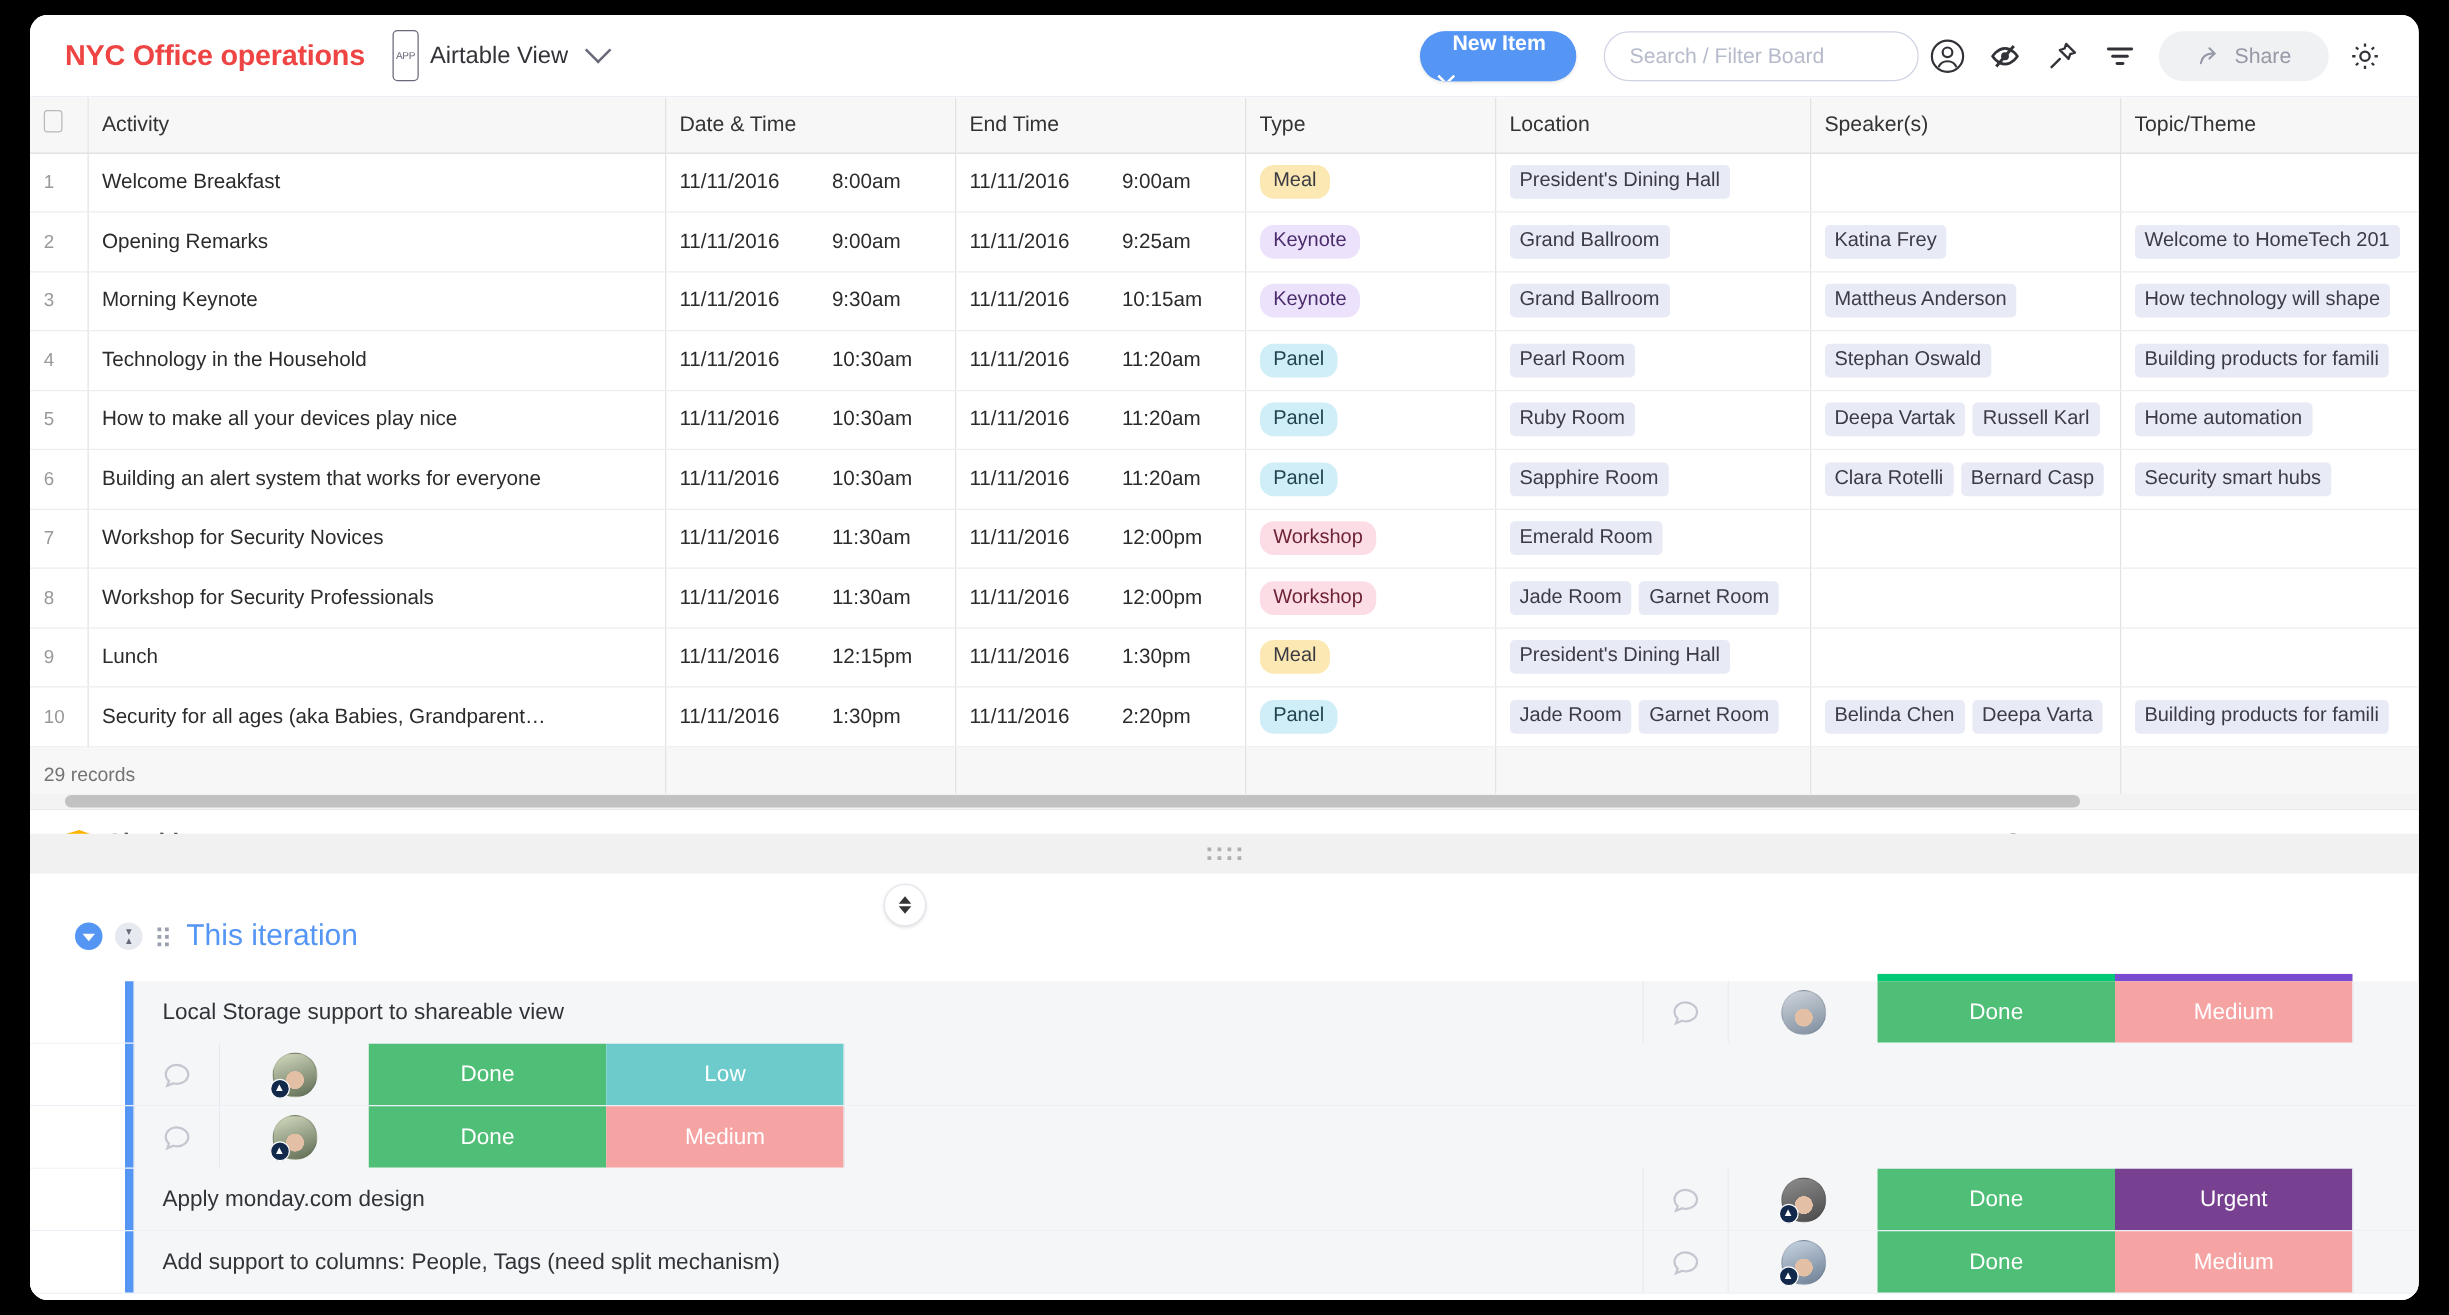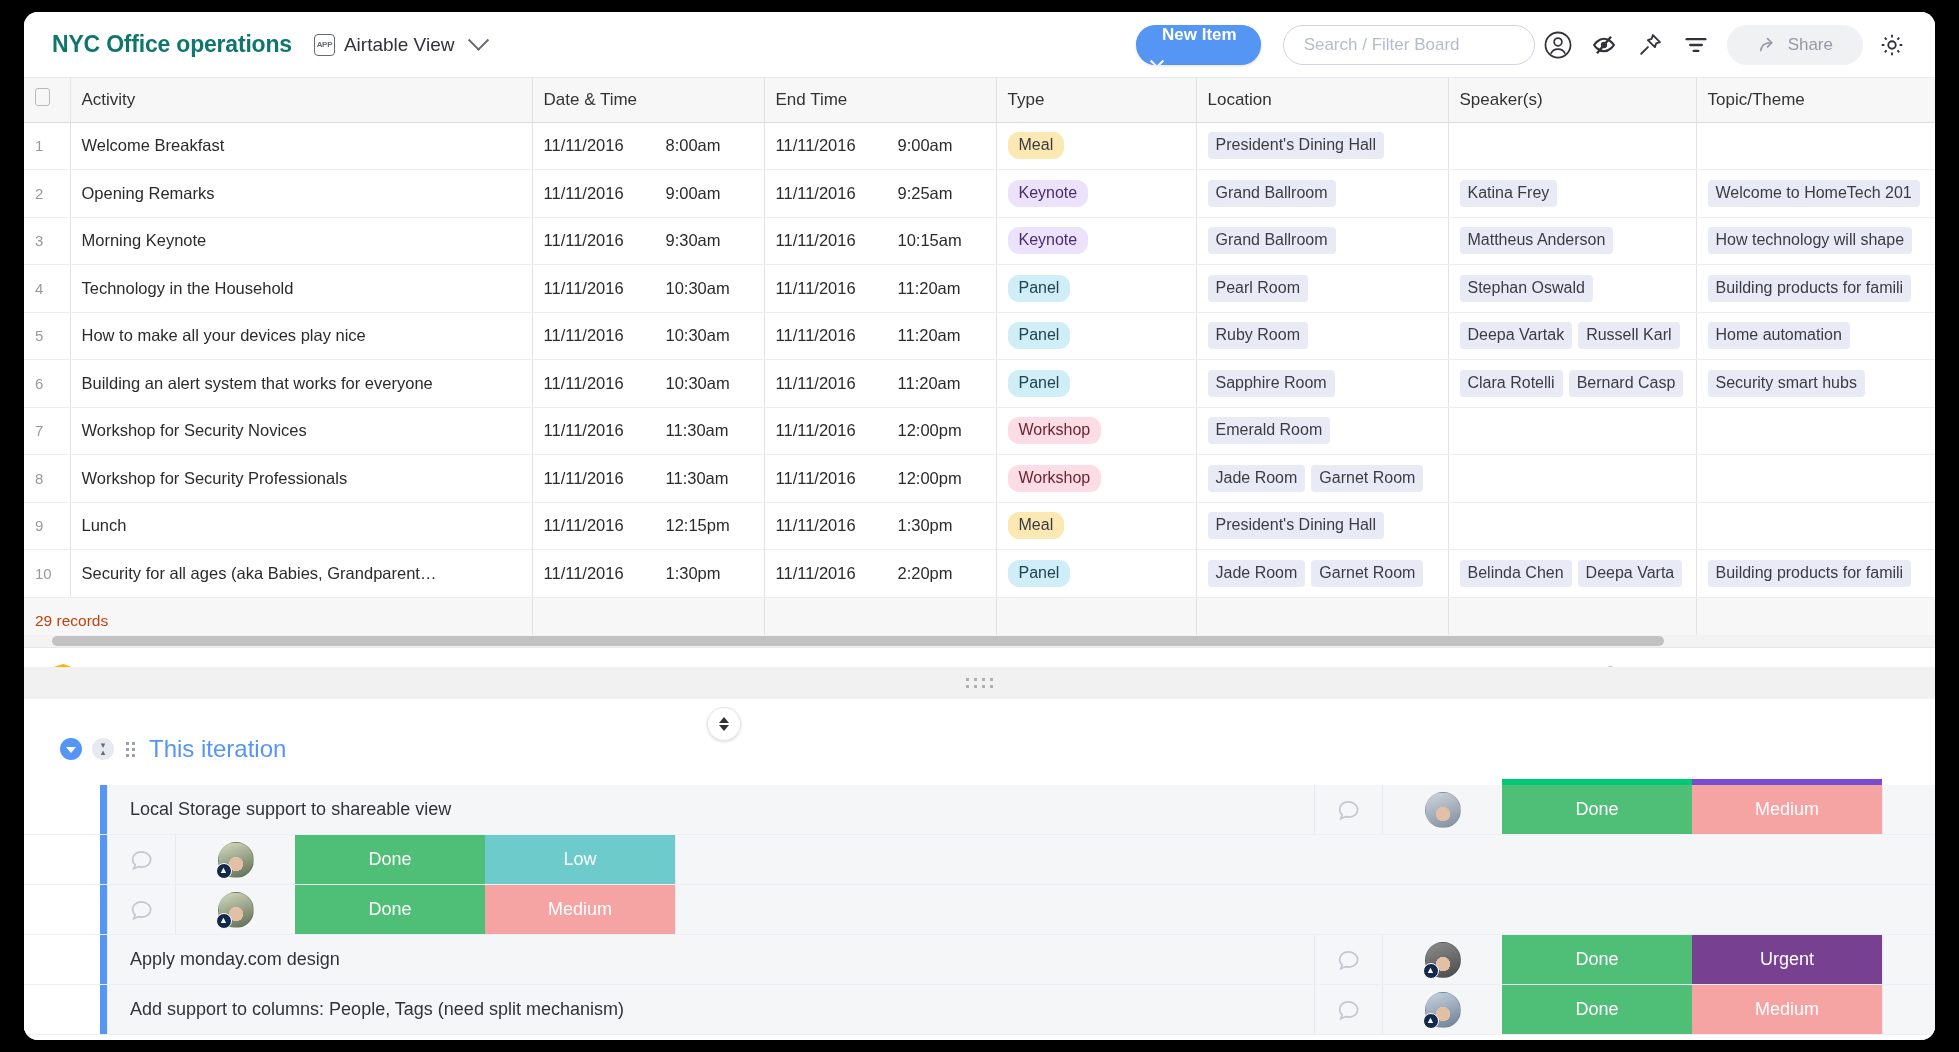--- a/index.html
+++ b/index.html
@@ -27,33 +27,33 @@
   
   .topbar {
     position: relative;
     height: 66px;
     background: #ffffff;
     display: flex; align-items: center;
     padding: 0 20px 0 28px;
     border-bottom: 1px solid #e6e9ef;
   }
   .board-title {
-    font-size: 23px; font-weight: bold; color: #0f766e;
+    font-size: 23px; font-weight: bold; color: #ef4444;
     letter-spacing: -0.2px;
     white-space: nowrap;
   }
   .view-chip {
     display: flex; align-items: center; gap: 9px;
     margin-left: 22px;
   }
   .app-badge {
-    width: 21px; height: 22px;
+    width: 21px; height: 41px;
     border: 1.6px solid #676879; border-radius: 4px;
     display: flex; align-items: center; justify-content: center;
-    font-size: 8px; font-weight: bold; color: #676879;
+    font-size: 8px; font-weight: normal; color: #676879;
     letter-spacing: -0.3px;
   }
   .view-name { font-size: 19px; color: #323338; white-space: nowrap; }
   .chev {
     width: 15px; height: 15px;
     border-right: 2px solid #676879; border-bottom: 2px solid #676879;
     transform: rotate(45deg) translate(-3px,-3px);
     margin-left: 8px;
   }
   .spacer { flex: 1; }
@@ -182,21 +182,21 @@
     white-space: nowrap;
   }
   .cellflex { display: flex; align-items: center; }
 
   .at-footrow td {
     background: #f7f7f7;
     height: 30px;
     border-bottom: none;
     border-right: 1px solid #e3e3e3;
     font-size: 15.5px;
-    color: #c2410c;
+    color: #737373;
     padding-left: 8px;
   }
   .hscroll {
     position: absolute;
     left: 0; top: 557px;
     height: 12px;
     width: 1955px;
     background: #f3f3f3;
   }
   .hscroll-thumb {

